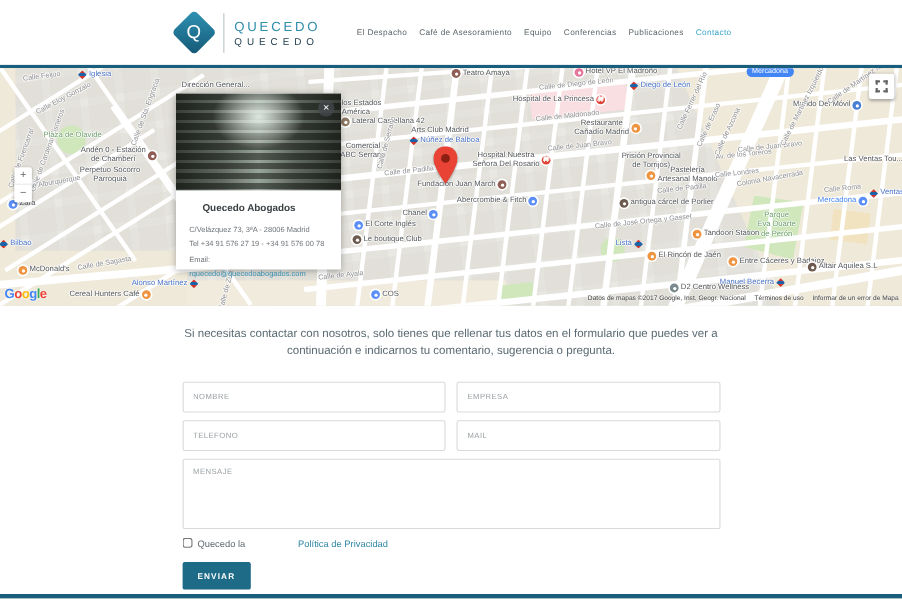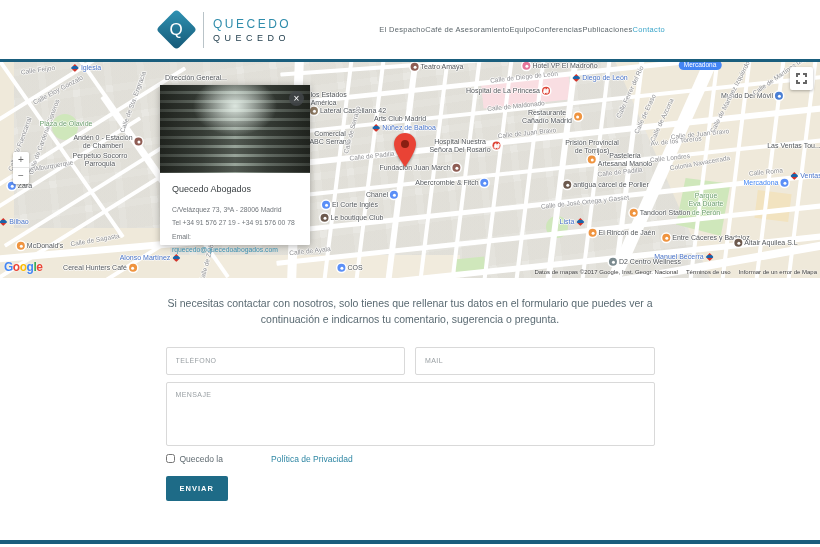--- a/index.html
+++ b/index.html
@@ -9,21 +9,21 @@
   
   header{height:62px;border-bottom:3px solid #1a5e7d;background:#fff;}
   .hinner{width:510px;margin:0 auto;height:59px;display:flex;align-items:center;justify-content:space-between;}
   .brand{display:flex;align-items:center;cursor:pointer;}
   .dwrap{width:42px;height:42px;display:flex;align-items:center;justify-content:center;}
   .diamond{width:29px;height:29px;transform:rotate(45deg);background:linear-gradient(135deg,#2f93b4,#155876);border-radius:4px;display:flex;align-items:center;justify-content:center;}
   .diamond span{transform:rotate(-45deg);color:#fff;font-size:17px;font-weight:400;}
   .vline{width:1px;height:36px;background:#b9c3c8;margin:0 9px 0 6px;}
   .bn1{font-size:12px;letter-spacing:2.5px;color:#2f8cab;font-weight:400;}
   .bn2{font-size:9px;letter-spacing:4.5px;color:#24404f;margin-top:2px;font-weight:400;}
-  nav.nav{display:flex;gap:0;align-items:center;}
+  nav.nav{display:flex;gap:11px;align-items:center;}
   .nav-link{font-size:7.5px;color:#5c666b;text-decoration:none;letter-spacing:.3px;cursor:pointer;}
   .nav-link.active{color:#3aa5c9;}
 
   
   .map{position:relative;width:820px;height:216px;overflow:hidden;cursor:grab;
     background:
       repeating-linear-gradient(84deg, rgba(221,219,211,.45) 0 26px, rgba(233,232,227,0) 26px 33px),
       repeating-linear-gradient(-8deg, rgba(221,219,211,.4) 0 22px, rgba(233,232,227,0) 22px 29px),
       #e9e8e3;}
   .areas div,.roads div{position:absolute;}
@@ -54,21 +54,21 @@
   .marker{position:absolute;left:394px;top:71px;cursor:pointer;filter:drop-shadow(0 1px 1px rgba(0,0,0,.35));}
 
   
   .iw{position:absolute;left:160px;top:23px;width:150px;height:160px;background:#fff;box-shadow:0 1px 7px rgba(0,0,0,.3);border-radius:1px;}
   .iw-photo{position:relative;height:88px;background:
       radial-gradient(60px 42px at 50% 24%, rgba(228,238,231,.95), rgba(228,238,231,0) 70%),
       repeating-linear-gradient(180deg, rgba(16,18,14,.5) 0 6px, rgba(255,255,255,.05) 6px 9px),
       linear-gradient(90deg,#2e332d 0%,#59625a 28%,#93a095 50%,#59625a 72%,#2e332d 100%);}
   .iw-close{position:absolute;right:6px;top:6px;width:15px;height:15px;border:none;border-radius:50%;background:rgba(68,72,76,.78);color:#fff;font-size:10px;line-height:13px;text-align:center;padding:0;cursor:pointer;}
   .iw-body{padding:11px 12px 0 12px;}
-  .iw-title{font-size:9px;font-weight:400;color:#3b4043;margin-bottom:9px;}
+  .iw-title{font-size:9px;font-weight:700;color:#3b4043;margin-bottom:9px;margin-left:12px;}
   .iw-line{font-size:6.8px;color:#70757a;line-height:1.95;}
   .iw-mail{color:#3a8fb0;text-decoration:none;cursor:pointer;}
 
   
   .fsbtn{position:absolute;right:7px;top:5px;width:23px;height:23px;background:#fff;box-shadow:0 1px 3px rgba(0,0,0,.3);border-radius:2px;display:flex;align-items:center;justify-content:center;cursor:pointer;}
   .fsicon{width:11px;height:11px;display:block;background-repeat:no-repeat;background-image:
       linear-gradient(#666 0 0),linear-gradient(#666 0 0),linear-gradient(#666 0 0),linear-gradient(#666 0 0),
       linear-gradient(#666 0 0),linear-gradient(#666 0 0),linear-gradient(#666 0 0),linear-gradient(#666 0 0);
       background-position:0 0,0 0,100% 0,100% 0,0 100%,0 100%,100% 100%,100% 100%;
       background-size:4px 2px,2px 4px,4px 2px,2px 4px,4px 2px,2px 4px,4px 2px,2px 4px;}
@@ -460,20 +460,24 @@
       <a>Términos de uso</a>
       <a>Informar de un error de Mapa</a>
     </div>
   </div>
 
   <main>
     <p class="intro">Si necesitas contactar con nosotros, solo tienes que rellenar tus datos en el formulario que puedes ver a continuación e indicarnos tu comentario, sugerencia o pregunta.</p>
 
     <form class="cform">
       <div class="frow">
+        <input type="text" placeholder="NOMBRE" style="">
+        <input type="text" placeholder="EMPRESA" style="">
+      </div>
+      <div class="frow">
         <input type="text" placeholder="TELÉFONO" style="">
         <input type="text" placeholder="MAIL" style="">
       </div>
       <textarea placeholder="MENSAJE" style=""></textarea>
       <label class="privacy">
         <input type="checkbox" style="">
         <span>Quecedo la </span>
           <a class="plink">Política de Privacidad</a>
       </label>
       <button type="submit" class="submit">ENVIAR</button>

